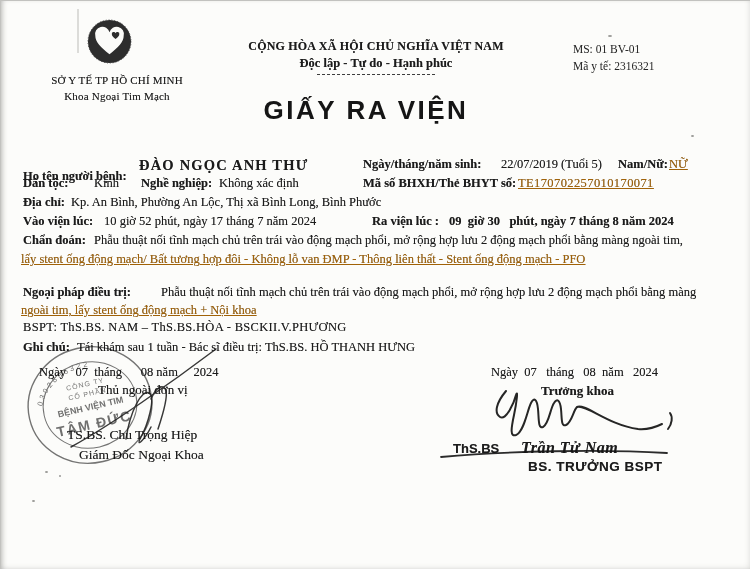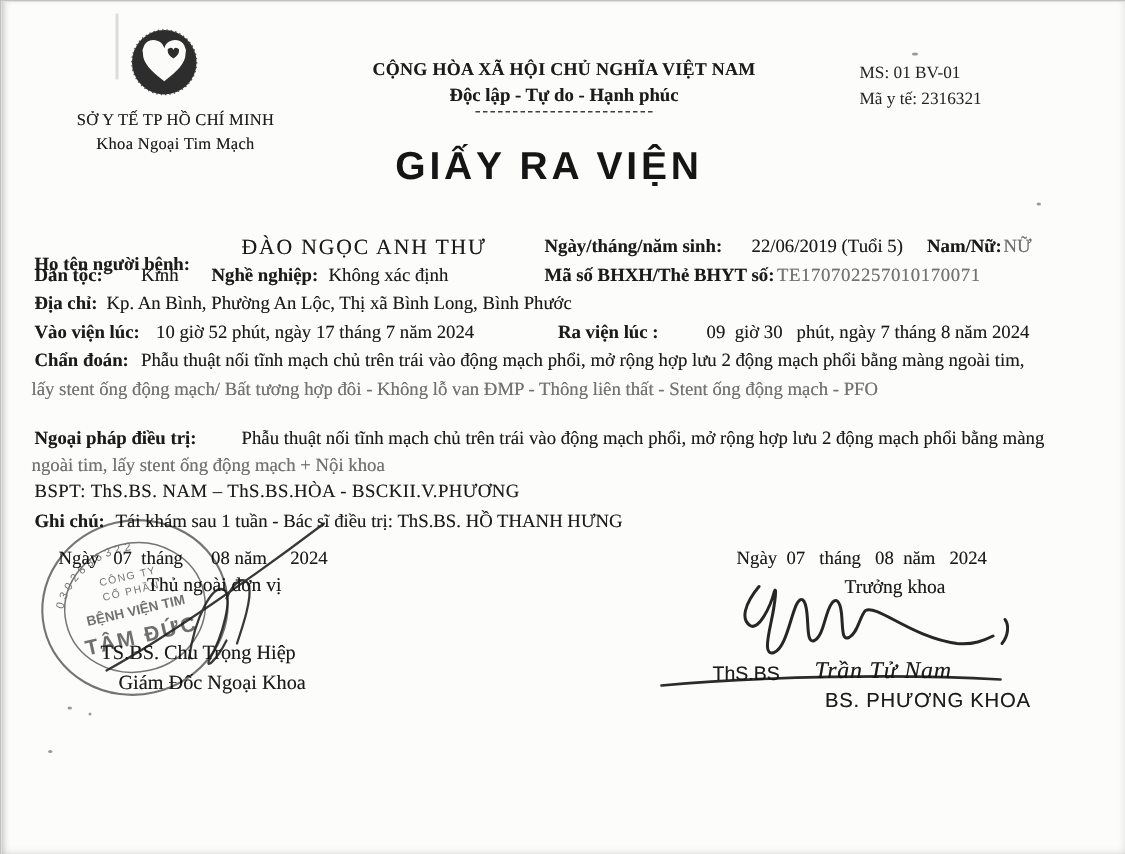--- a/index.html
+++ b/index.html
@@ -5,26 +5,26 @@
   html,body{margin:0;padding:0;background:#e9e9e6;}
   #page{
     position:relative; width:750px; height:569px; overflow:hidden;
     background:#fcfcfa;
     border:1px solid #c2c2bf;
     box-shadow:inset 4px 0 6px -4px #9f9f9c, inset -4px -4px 8px -6px #b5b5b2;
     font-family:"Liberation Serif","DejaVu Serif",serif;
     color:#1b1b1b;
   }
   .abs{position:absolute;}
-  .b{font-weight:normal;margin-left:22px;}
+  .b{font-weight:bold;}
   .row{position:absolute; left:0; top:0; width:750px; font-size:12.5px; line-height:1.25;}
   .lbl{font-weight:bold;}
   .sans{font-family:"Liberation Sans","DejaVu Sans",sans-serif;}
   .ink{color:#1b1b1b; text-shadow:0 0 .4px rgba(20,20,20,.45);}
-  .faded{color:#737373;}
+  .faded{color:#a16207;text-decoration:underline;}
   
   #org{left:18px; top:72px; width:196px; text-align:center; font-size:11px; line-height:1.45; letter-spacing:.2px;}
   #org .h2{font-weight:bold; font-size:11.5px;}
   #national{left:225px; top:38px; width:300px; text-align:center;}
   #national .l1{font-weight:bold; font-size:12px; letter-spacing:.2px;}
   #national .l2{font-weight:bold; font-size:12.5px; margin-top:2px;}
   #motto-line{width:118px; height:0; border-top:1.6px dashed #3d3d3d; margin:3px auto 0 auto;}
   #meta{left:572px; top:40px; width:170px; font-size:11.5px; line-height:1.5; color:#222;}
   #doc-title{left:215px; top:94px; width:300px; text-align:center;
     font-family:"Liberation Sans","DejaVu Sans",sans-serif;
@@ -65,21 +65,21 @@
     <div>MS: 01 BV-01</div>
     <div>Mã y tế: 2316321</div>
   </div>
 
   <div id="doc-title" class="abs">GIẤY RA VIỆN</div>
 
   <div class="row ink" style="top:156px;">
     <span class="abs lbl" style="left:22px;margin-top:12px;">Họ tên người bệnh:</span>
     <span class="abs b" style="left:138px; font-size:14.5px; letter-spacing:1.2px; top:-1px;">ĐÀO NGỌC ANH THƯ</span>
     <span class="abs lbl" style="left:362px;">Ngày/tháng/năm sinh:</span>
-    <span class="abs" style="left:500px;">22/06/2019 (Tuổi 5)</span>
+    <span class="abs" style="left:500px;">22/07/2019 (Tuổi 5)</span>
     <span class="abs lbl" style="left:617px;">Nam/Nữ:</span>
     <span class="abs faded" style="left:668px;">NỮ</span>
   </div>
 
   <div class="row ink" style="top:175px;">
     <span class="abs lbl" style="left:22px;">Dân tộc:</span>
     <span class="abs" style="left:93px;">Kinh</span>
     <span class="abs lbl" style="left:140px;">Nghề nghiệp:</span>
     <span class="abs" style="left:218px;">Không xác định</span>
     <span class="abs lbl" style="left:362px;">Mã số BHXH/Thẻ BHYT số:</span>
@@ -174,21 +174,21 @@
   </svg>
 
   <div class="row ink" style="top:440px;">
     <span class="abs sans b" style="left:452px; font-size:13px;">ThS.BS</span>
     <span class="abs b" style="left:520px; top:-3px; font-size:16px; font-style:italic; letter-spacing:.5px;">Trần Tử Nam</span>
   </div>
   <svg class="sig-svg" style="left:438px; top:444px;" width="230" height="16" viewBox="0 0 230 16">
     <path d="M2,12 C70,6 160,4 228,8" fill="none" stroke="#141414" stroke-width="1.8" stroke-linecap="round" opacity=".9"></path>
   </svg>
   <div class="row ink" style="top:458px;">
-    <span class="abs sans b" style="left:527px; font-size:13.5px; letter-spacing:.5px;">BS. PHƯƠNG KHOA</span>
+    <span class="abs sans b" style="left:527px; font-size:13.5px; letter-spacing:.5px;">BS. TRƯỞNG BSPT</span>
   </div>
 
   <div class="speck" style="left:44px; top:470px; width:3px; height:2px;"></div>
   <div class="speck" style="left:58px; top:474px; width:2px; height:2px;"></div>
   <div class="speck" style="left:31px; top:499px; width:3px; height:2px;"></div>
   <div class="speck" style="left:690px; top:134px; width:3px; height:2px;"></div>
   <div class="speck" style="left:607px; top:34px; width:4px; height:2px;"></div>
 
 </div>
 

